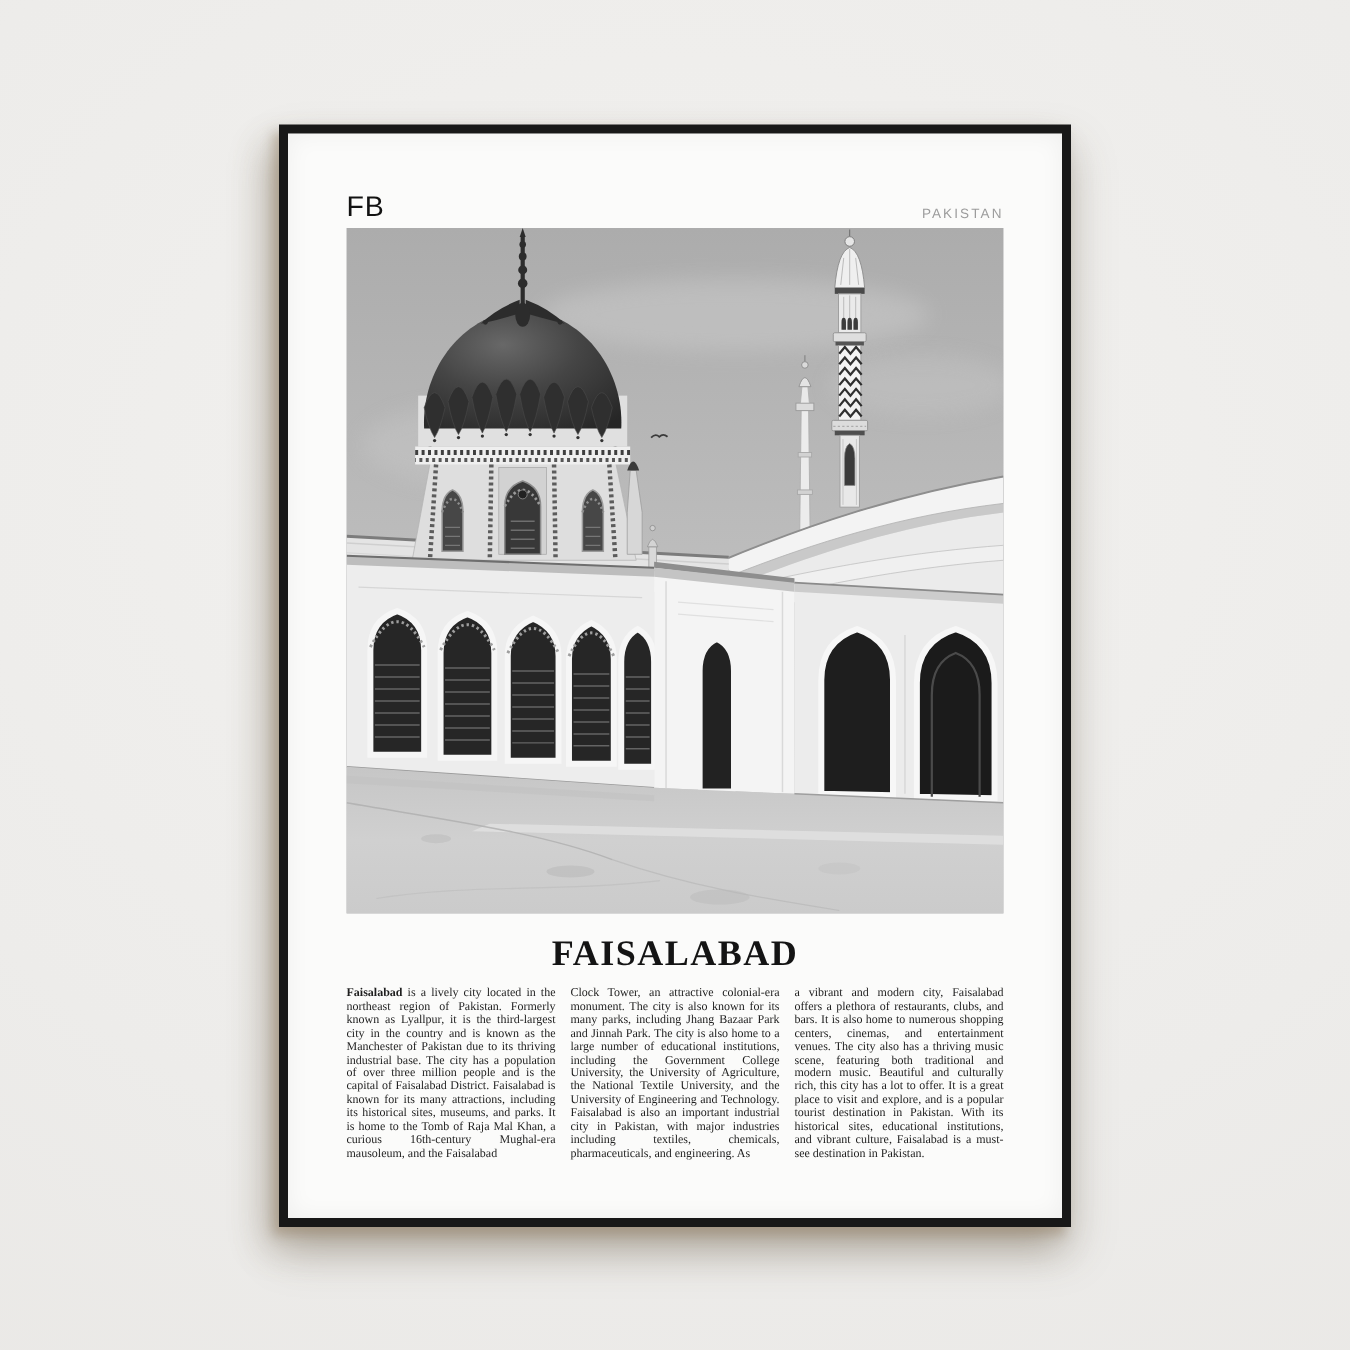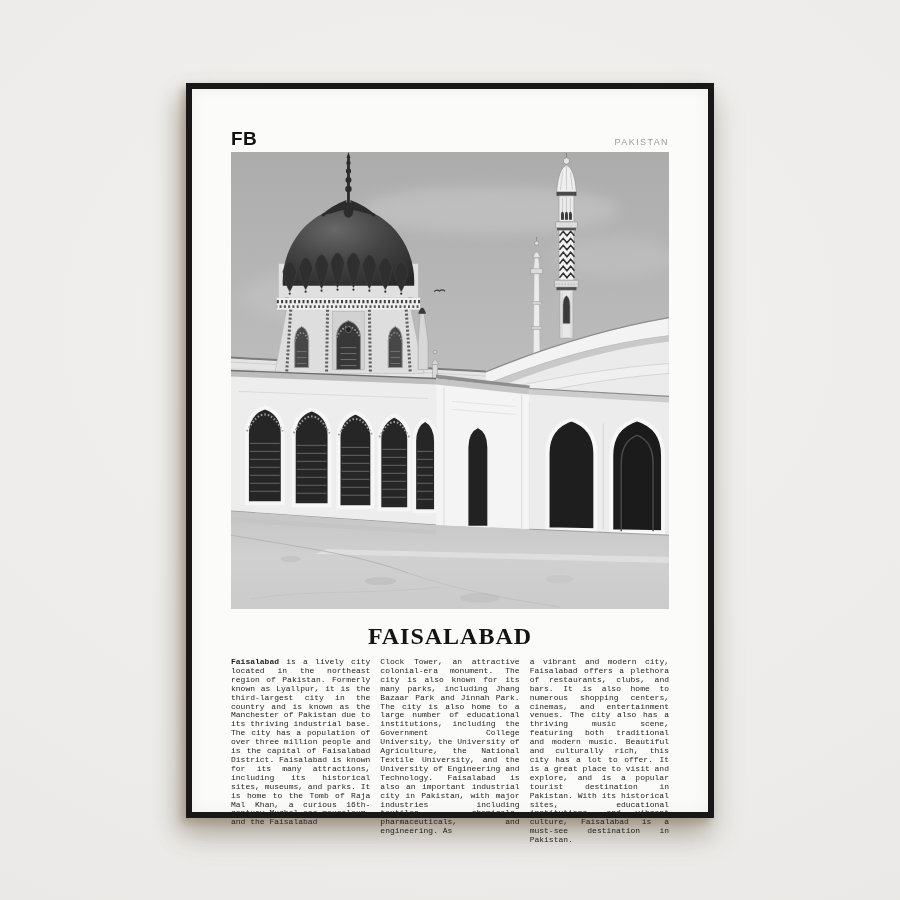--- a/index.html
+++ b/index.html
@@ -20,21 +20,21 @@
   }
 
   .poster {
     position:relative; width:100%; height:100%;
     background:#fbfbfa;
     box-shadow: inset 0 0 16px rgba(0,0,0,0.05);
   }
 
   .monogram {
     position:absolute; left:39px; top:39px;
-    font-weight:700; font-size:19px; letter-spacing:0.5px; color:#121212;
+    font-weight:400; font-size:19px; letter-spacing:0.5px; color:#121212;
   }
 
   .country {
     position:absolute; right:39px; top:48px;
     font-size:9px; letter-spacing:1.4px; color:#9c9c9c;padding-left:42px;
   }
 
   .photo {
     position:absolute; left:39px; top:63px; width:438px; height:457px;
     overflow:hidden; background:#bdbdbd;
@@ -47,21 +47,21 @@
     font-family:"Liberation Serif", serif; font-weight:700;
     font-size:24px; letter-spacing:1px; color:#141414;
   }
 
   .columns {
     position:absolute; left:39px; right:39px; top:569px;
     display:flex; gap:10px;
   }
   .columns p {
     flex:1 1 0; margin:0;
-    font-family:Liberation Mono, monospace;
+    font-family:Liberation Serif, serif;
     font-size:8px; line-height:8.9px;
     text-align:justify; color:#1e1e1e;
   }
   .columns b { font-weight:700; }
 </style>
 </head>
 <body>
 
 <div class="stage">
   <div class="frame">

